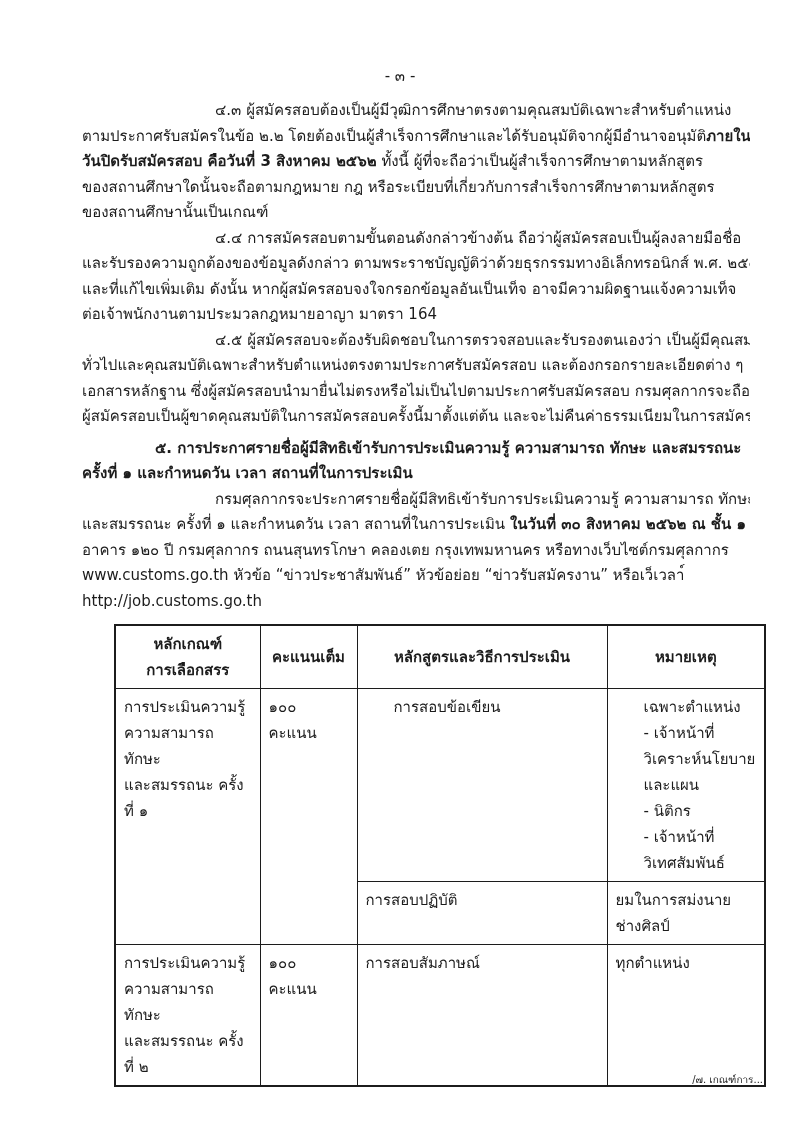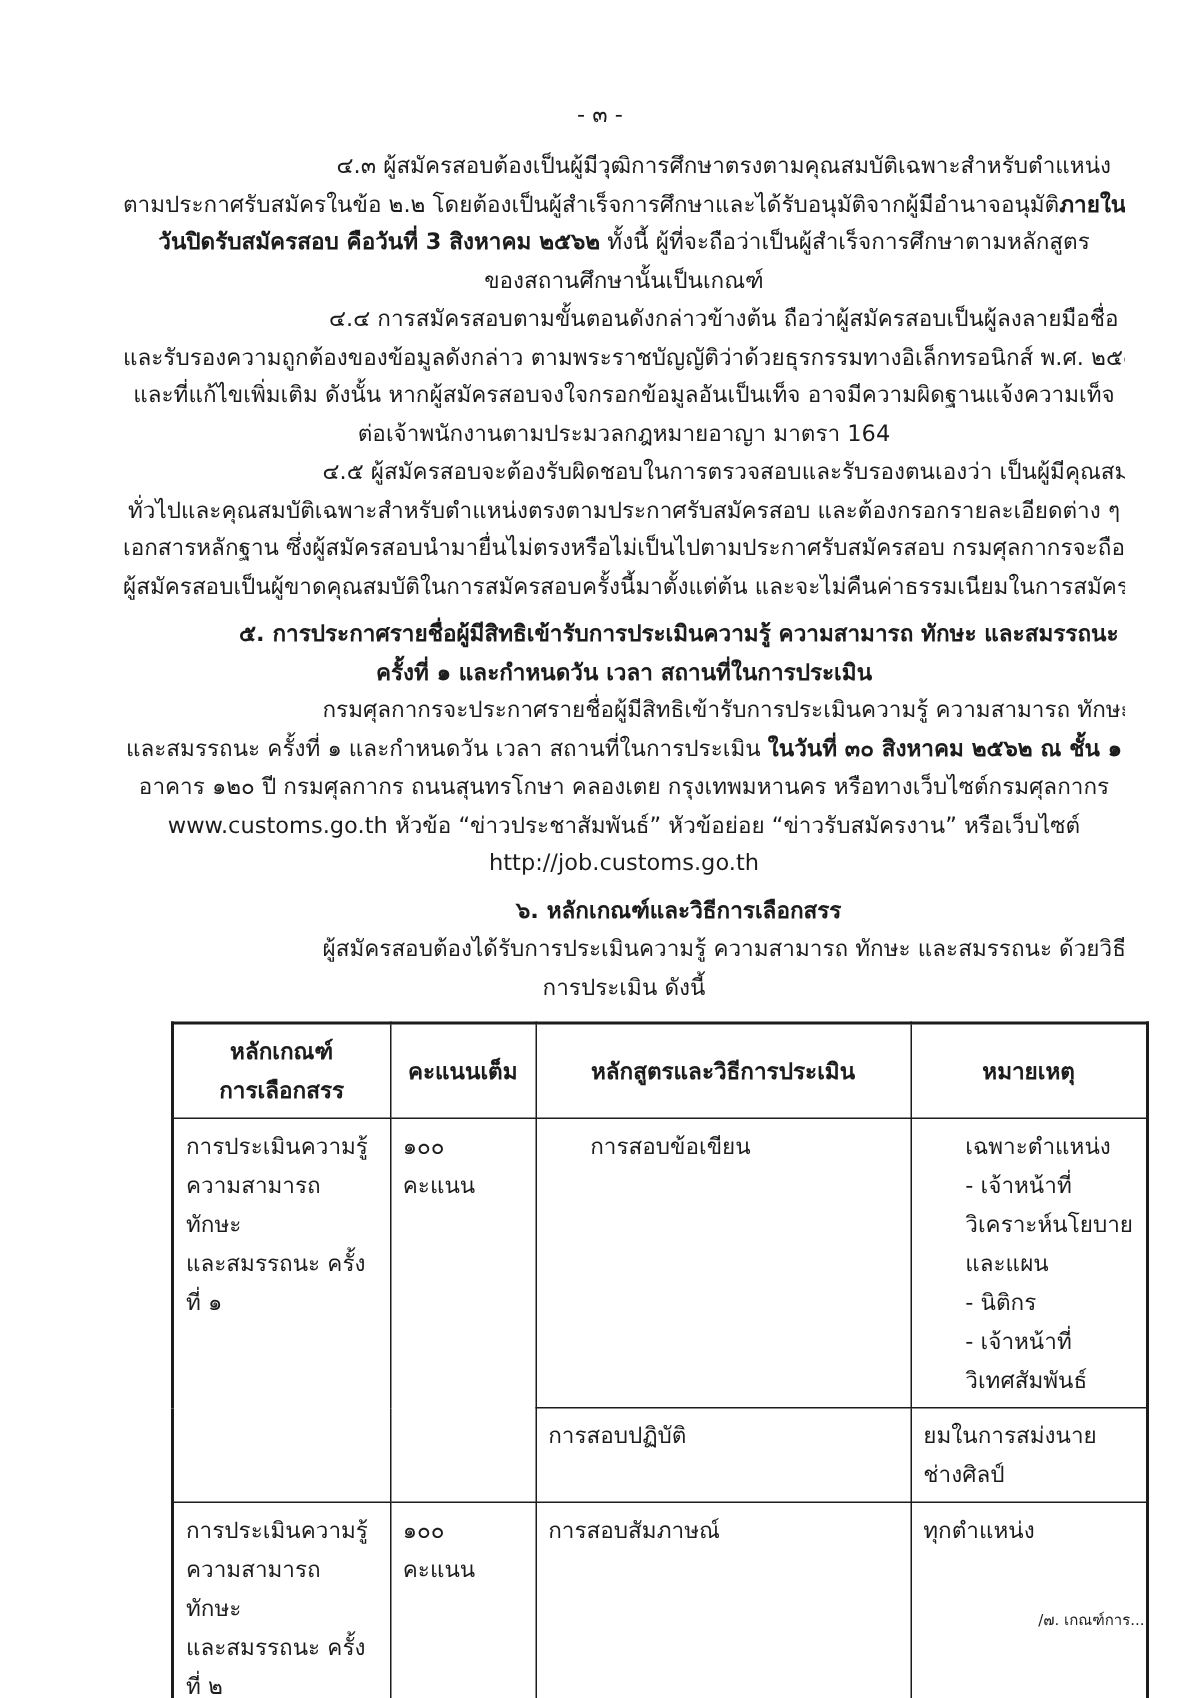--- a/index.html
+++ b/index.html
@@ -3,21 +3,21 @@
 <meta charset="utf-8">
 <style>
   html,body{margin:0;padding:0;background:#ffffff;}
   .sheet{
     position:relative;width:800px;height:1132px;background:#ffffff;
     font-family:"DejaVu Sans","Liberation Sans",sans-serif;
     color:#1c1c1c;overflow:hidden;
   }
   .pageno{position:absolute;top:64px;left:0;width:100%;text-align:center;font-size:15px;}
   .doc-body{position:absolute;left:82px;top:98px;width:668px;font-size:15px;}
-  .tline{line-height:25.5px;white-space:pre;overflow:hidden;text-align:center;}
+  .tline{line-height:25.5px;white-space:pre;overflow:hidden;}
   .ind{padding-left:133px;}   
   .ind-sm{padding-left:73px;} 
   .b{font-weight:bold;}
   .gap{margin-top:6px;}
   .eval-table{
     margin:10px 0 0 32px;border-collapse:collapse;width:650px;
     font-size:15px;table-layout:fixed;
   }
   .eval-table td,.eval-table th{
     border:1.5px solid #1c1c1c;padding:5px 8px;vertical-align:top;
@@ -43,20 +43,21 @@
 <div class="sheet">
 
   <div class="pageno">- ๓ -</div>
 
   <div class="doc-body">
 
     <div>
       <div class="tline ind">๔.๓ ผู้สมัครสอบต้องเป็นผู้มีวุฒิการศึกษาตรงตามคุณสมบัติเฉพาะสำหรับตำแหน่ง</div>
       <div class="tline"><span>ตามประกาศรับสมัครในข้อ ๒.๒ โดยต้องเป็นผู้สำเร็จการศึกษาและได้รับอนุมัติจากผู้มีอำนาจอนุมัติ</span><span class="b">ภายใน</span></div>
       <div class="tline"><span class="b">วันปิดรับสมัครสอบ คือวันที่ 3 สิงหาคม ๒๕๖๒</span><span> ทั้งนี้ ผู้ที่จะถือว่าเป็นผู้สำเร็จการศึกษาตามหลักสูตร</span></div>
+      <div class="tline">ของสถานศึกษาใดนั้นจะถือตามกฎหมาย กฎ หรือระเบียบที่เกี่ยวกับการสำเร็จการศึกษาตามหลักสูตร</div>
       <div class="tline">ของสถานศึกษานั้นเป็นเกณฑ์</div>
     </div>
 
     <div>
       <div class="tline ind">๔.๔ การสมัครสอบตามขั้นตอนดังกล่าวข้างต้น ถือว่าผู้สมัครสอบเป็นผู้ลงลายมือชื่อ</div>
       <div class="tline">และรับรองความถูกต้องของข้อมูลดังกล่าว ตามพระราชบัญญัติว่าด้วยธุรกรรมทางอิเล็กทรอนิกส์ พ.ศ. ๒๕๔๔</div>
       <div class="tline">และที่แก้ไขเพิ่มเติม ดังนั้น หากผู้สมัครสอบจงใจกรอกข้อมูลอันเป็นเท็จ อาจมีความผิดฐานแจ้งความเท็จ</div>
       <div class="tline">ต่อเจ้าพนักงานตามประมวลกฎหมายอาญา มาตรา 164</div>
     </div>
 
@@ -66,29 +67,24 @@
       <div class="tline">เอกสารหลักฐาน ซึ่งผู้สมัครสอบนำมายื่นไม่ตรงหรือไม่เป็นไปตามประกาศรับสมัครสอบ กรมศุลกากรจะถือว่า</div>
       <div class="tline">ผู้สมัครสอบเป็นผู้ขาดคุณสมบัติในการสมัครสอบครั้งนี้มาตั้งแต่ต้น และจะไม่คืนค่าธรรมเนียมในการสมัครสอบ</div>
     </div>
 
     <div class="gap">
       <div class="tline ind-sm b">๕. การประกาศรายชื่อผู้มีสิทธิเข้ารับการประเมินความรู้ ความสามารถ ทักษะ และสมรรถนะ</div>
       <div class="tline b">ครั้งที่ ๑ และกำหนดวัน เวลา สถานที่ในการประเมิน</div>
       <div class="tline ind">กรมศุลกากรจะประกาศรายชื่อผู้มีสิทธิเข้ารับการประเมินความรู้ ความสามารถ ทักษะ</div>
       <div class="tline"><span>และสมรรถนะ ครั้งที่ ๑ และกำหนดวัน เวลา สถานที่ในการประเมิน </span><span class="b">ในวันที่ ๓๐ สิงหาคม ๒๕๖๒ ณ ชั้น ๑</span></div>
       <div class="tline">อาคาร ๑๒๐ ปี กรมศุลกากร ถนนสุนทรโกษา คลองเตย กรุงเทพมหานคร หรือทางเว็บไซต์กรมศุลกากร</div>
-      <div class="tline">www.customs.go.th หัวข้อ “ข่าวประชาสัมพันธ์” หัวข้อย่อย “ข่าวรับสมัครงาน” หรือเว็บไซต์</div>
+      <div class="tline">www.customs.go.th หัวข้อ “ข่าวประชาสัมพันธ์” หัวข้อย่อย “ข่าวรับสมัครงาน” หรือเว็เวลา์</div>
       <div class="tline">http://job.customs.go.th</div>
     </div>
 
-    <div class="gap">
-      <div class="tline ind-sm b">๖. หลักเกณฑ์และวิธีการเลือกสรร</div>
-      <div class="tline ind">ผู้สมัครสอบต้องได้รับการประเมินความรู้ ความสามารถ ทักษะ และสมรรถนะ ด้วยวิธี</div>
-      <div class="tline">การประเมิน ดังนี้</div>
-    </div>
 
     <table class="eval-table">
       <colgroup>
         <col class="col-criteria">
           <col class="col-score">
           <col class="col-method">
           <col class="col-remark">
       </colgroup>
       <tbody>
           <tr>

